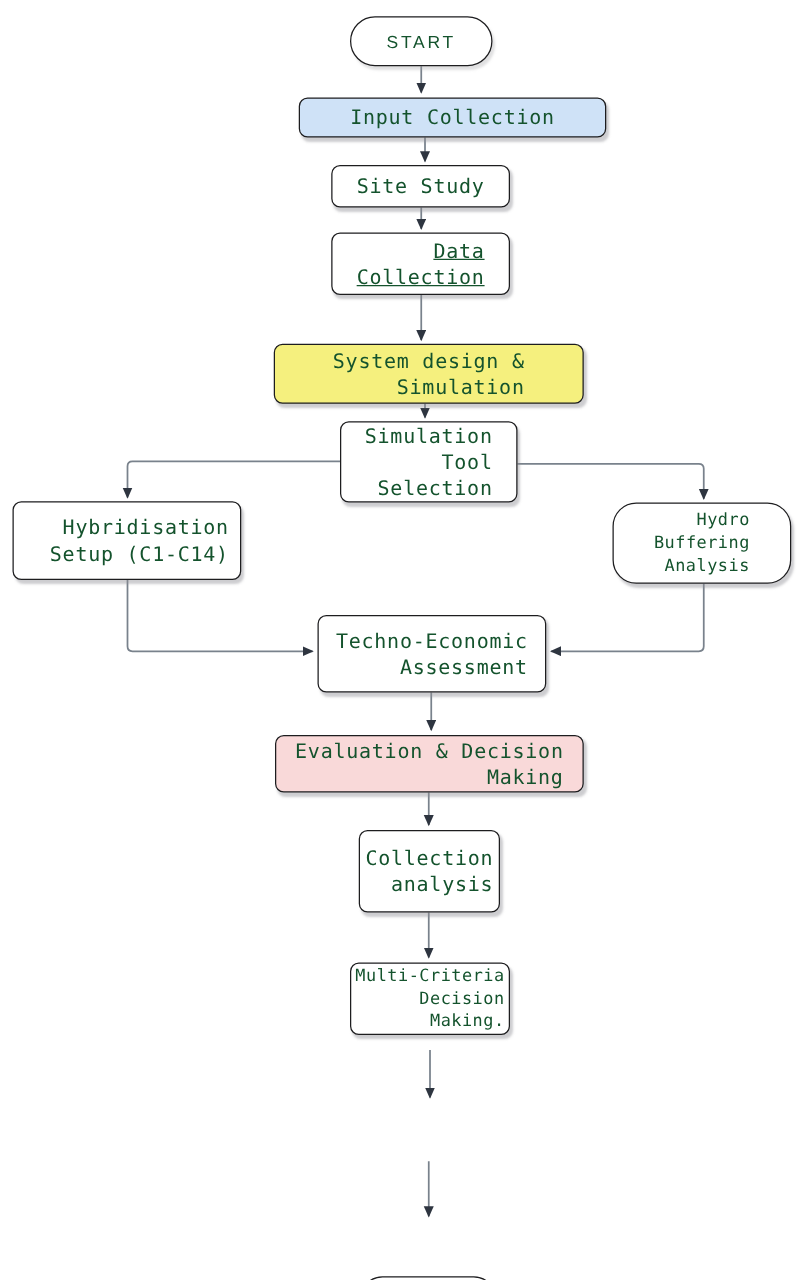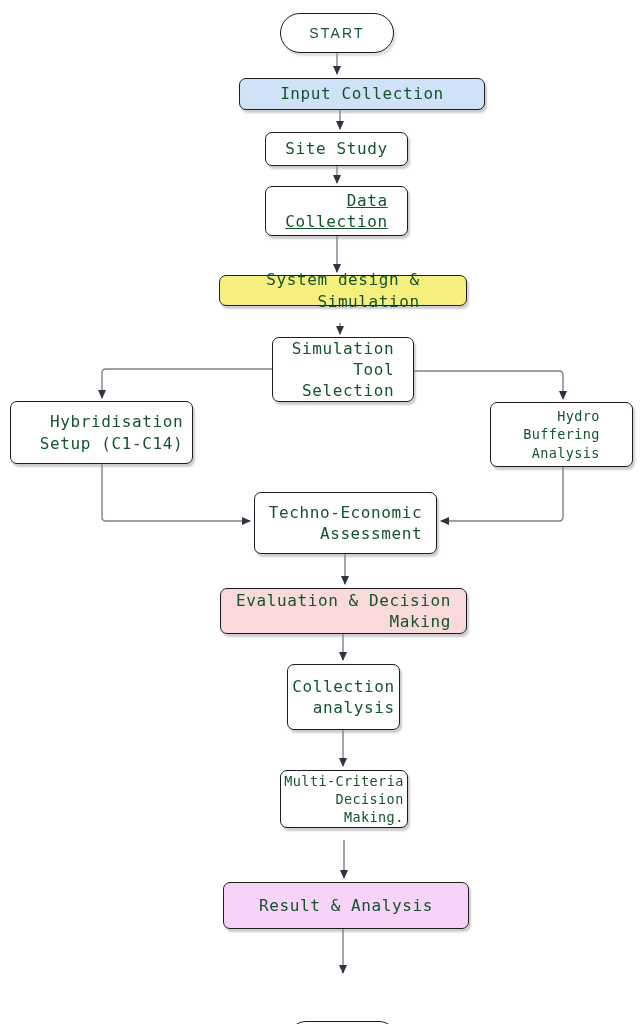--- a/index.html
+++ b/index.html
@@ -18,21 +18,21 @@
   .terminator {
     font-family:"Liberation Sans","DejaVu Sans",sans-serif;
     font-size:14px; letter-spacing:2.2px; font-weight:500; box-shadow:2px 3px 2px rgba(165,165,170,0.35);
   }
   .small { font-size:13.5px; letter-spacing:0.4px; line-height:1.35; }
 
   #n-start   { left:280px; top:13px;  width:114px; height:40px; border-radius:20px; }
   #n-input   { left:220px; top:78px;  width:246px; height:32px;margin-left:19px; }
   #n-site    { left:265px; top:132px; width:143px; height:34px; }
   #n-data    { left:265px; top:186px; width:143px; height:50px; }
-  #n-system  { left:219px; top:275px; width:248px; height:31px; }
+  #n-system  { left:219px; top:275px; width:248px; height:48px; }
   #n-simtool { left:272px; top:337px; width:142px; height:65px; }
   #n-hybrid  { left:10px;  top:401px; width:183px; height:63px; }
   #n-hydro   { left:490px; top:402px; width:143px; height:65px; }
   #n-techno  { left:254px; top:492px; width:183px; height:62px; }
   #n-eval    { left:220px; top:588px; width:247px; height:46px; }
   #n-sens    { left:287px; top:664px; width:113px; height:66px; }
   #n-multi   { left:280px; top:770px; width:128px; height:58px; }
   #n-result  { left:223px; top:882px; width:246px; height:47px; }
   #n-end     { left:288px; top:977px; width:109px; height:36px; border-radius:18px;margin-top:44px; }
 </style>
@@ -77,34 +77,33 @@
   <div id="n-system" class="node" style="background: rgb(245, 240, 126);">System design &amp;
 Simulation</div>
 
   <div id="n-simtool" class="node" style="background: rgb(255, 255, 255);">Simulation
 Tool
 Selection</div>
 
   <div id="n-hybrid" class="node" style="background: rgb(255, 255, 255); padding-left: 20px;">Hybridisation
 Setup (C1-C14)</div>
 
-  <div id="n-hydro" class="node small" style="background: rgb(255, 255, 255);">Hydro
+  <div id="n-hydro" class="node small" style="background: rgb(255, 255, 255); border-radius: 19px;">Hydro
 Buffering
 Analysis</div>
 
   <div id="n-techno" class="node" style="background: rgb(255, 255, 255);">Techno-Economic
 Assessment</div>
 
   <div id="n-eval" class="node" style="background: rgb(249, 217, 217);">Evaluation &amp; Decision
 Making</div>
 
   <div id="n-sens" class="node" style="background: rgb(255, 255, 255);">Collection
 analysis</div>
 
   <div id="n-multi" class="node small" style="background: rgb(255, 255, 255);">Multi-Criteria
 Decision
 Making.</div>
 
-  <div id="n-result" class="node" style="background: rgb(248, 211, 248);">Result &amp; Analysis</div>
 
   <div id="n-end" class="node terminator" style="background: rgb(255, 255, 255);">END</div>
 
 </div>
 
 </body></html>

